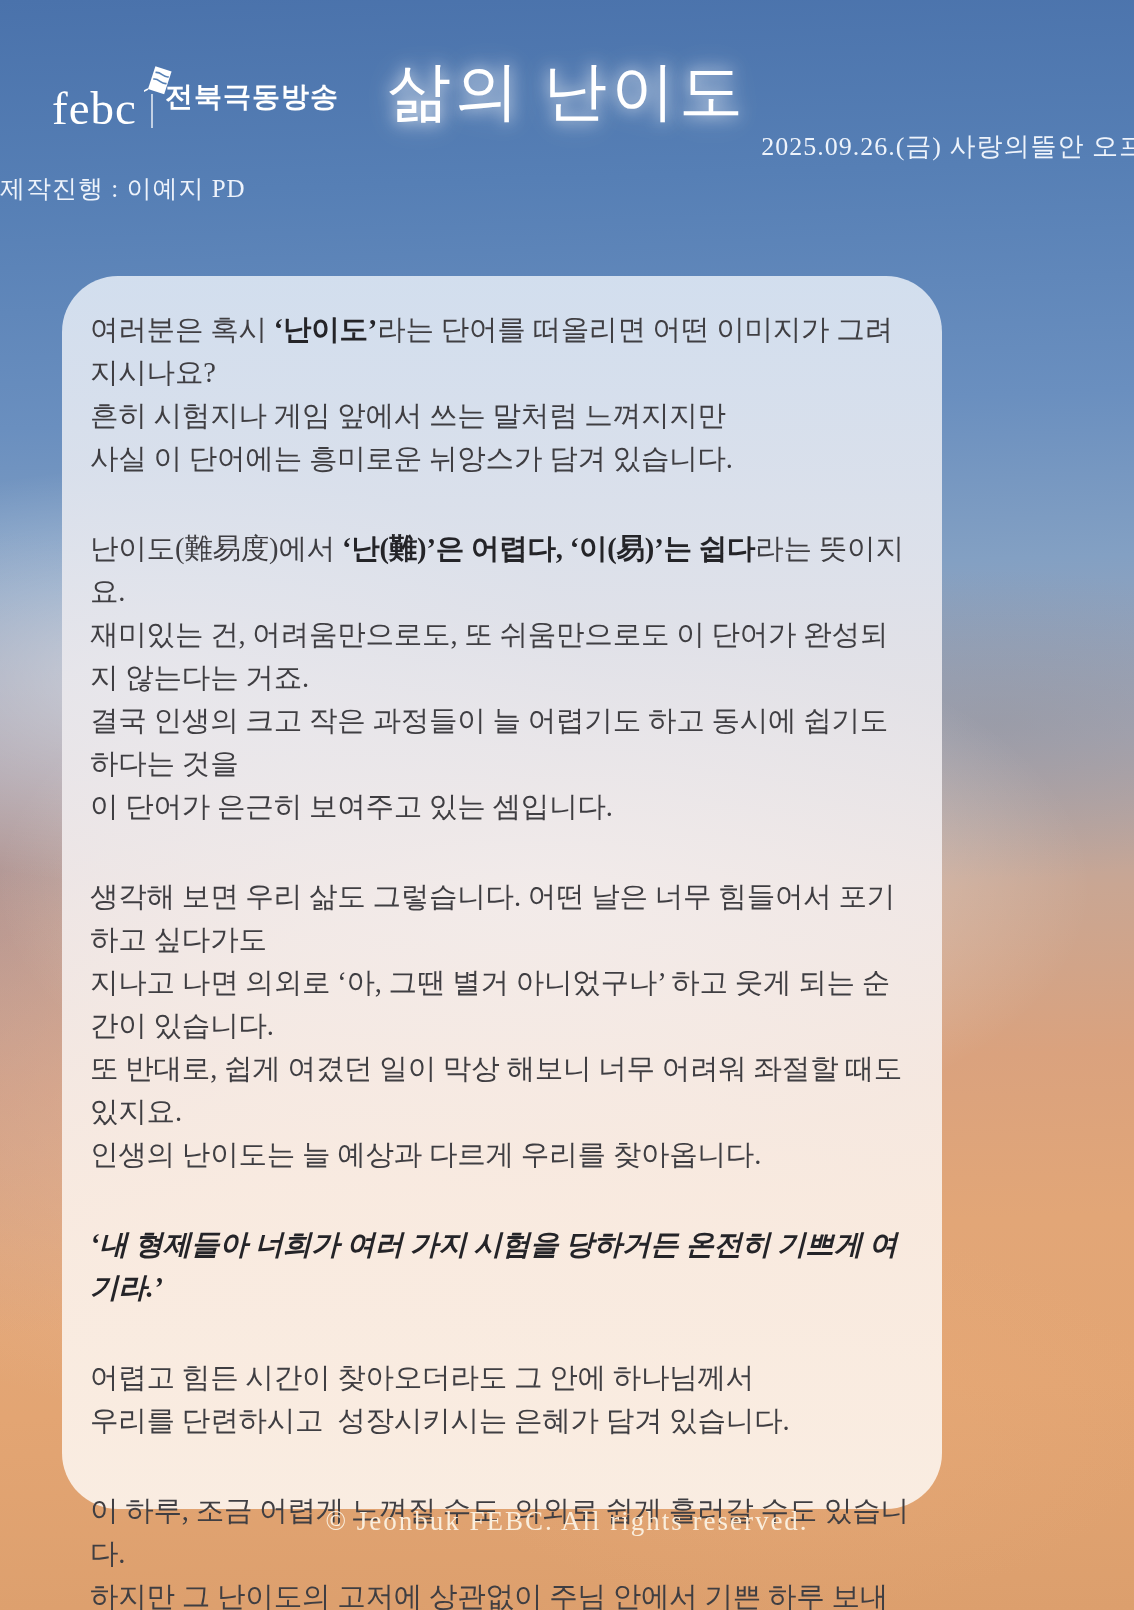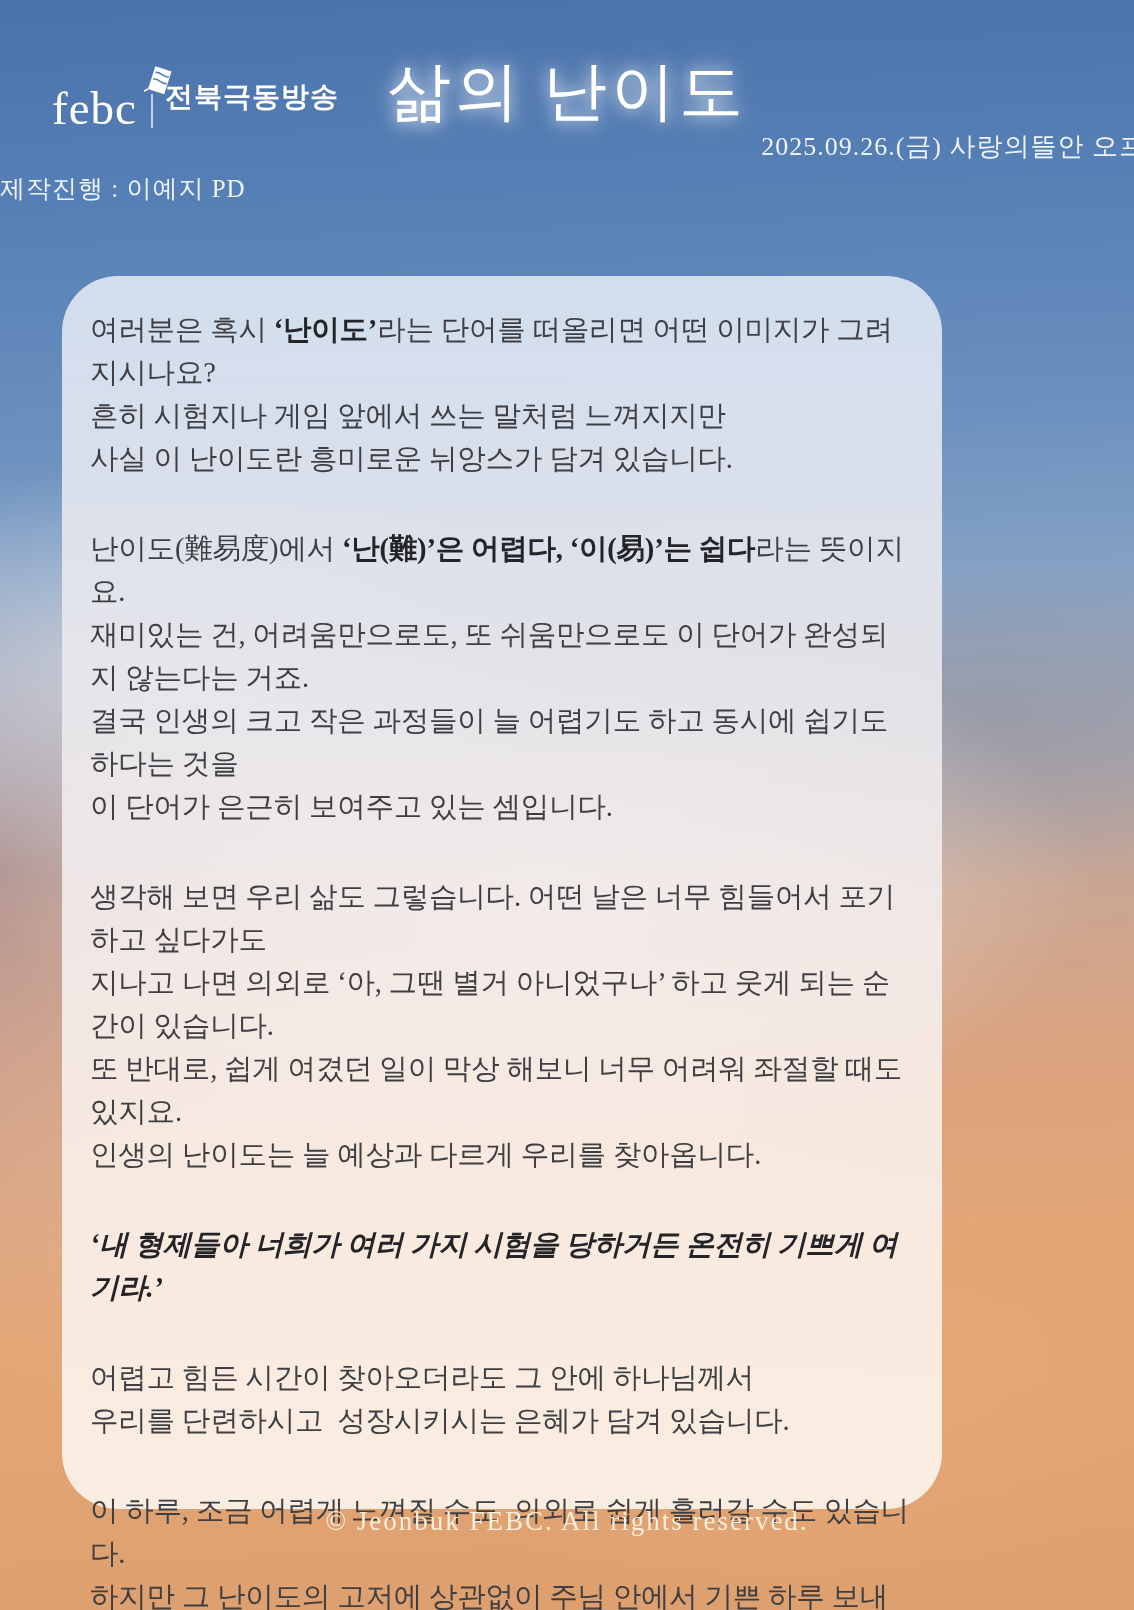--- a/index.html
+++ b/index.html
@@ -95,21 +95,21 @@
     <div class="title">삶의 난이도</div>
     <div class="subtitle1">2025.09.26.(금) 사랑의뜰안 오프닝</div>
     <div class="subtitle2">제작진행 : 이예지 PD</div>
   </div>
 
   <div class="card">
     <div>
         <div class="para">
           <div class="line"><span>여러분은 혹시 </span><span class="b">‘난이도’</span><span>라는 단어를 떠올리면 어떤 이미지가 그려지시나요?</span></div>
           <div class="line"><span>흔히 시험지나 게임 앞에서 쓰는 말처럼 느껴지지만</span></div>
-          <div class="line"><span>사실 이 난이도란 흥미로운 뉘앙스가 담겨 있습니다.</span></div>
+          <div class="line"><span>사실 이 단어에는 흥미로운 뉘앙스가 담겨 있습니다.</span></div>
         </div>
         <div class="para">
           <div class="line"><span>난이도(難易度)에서 </span><span class="b">‘난(難)’은 어렵다, ‘이(易)’는 쉽다</span><span>라는 뜻이지요.</span></div>
           <div class="line"><span>재미있는 건, 어려움만으로도, 또 쉬움만으로도 이 단어가 완성되지 않는다는 거죠.</span></div>
           <div class="line"><span>결국 인생의 크고 작은 과정들이 늘 어렵기도 하고 동시에 쉽기도 하다는 것을</span></div>
           <div class="line"><span>이 단어가 은근히 보여주고 있는 셈입니다.</span></div>
         </div>
         <div class="para">
           <div class="line"><span>생각해 보면 우리 삶도 그렇습니다. 어떤 날은 너무 힘들어서 포기하고 싶다가도</span></div>
           <div class="line"><span>지나고 나면 의외로 ‘아, 그땐 별거 아니었구나’ 하고 웃게 되는 순간이 있습니다.</span></div>

